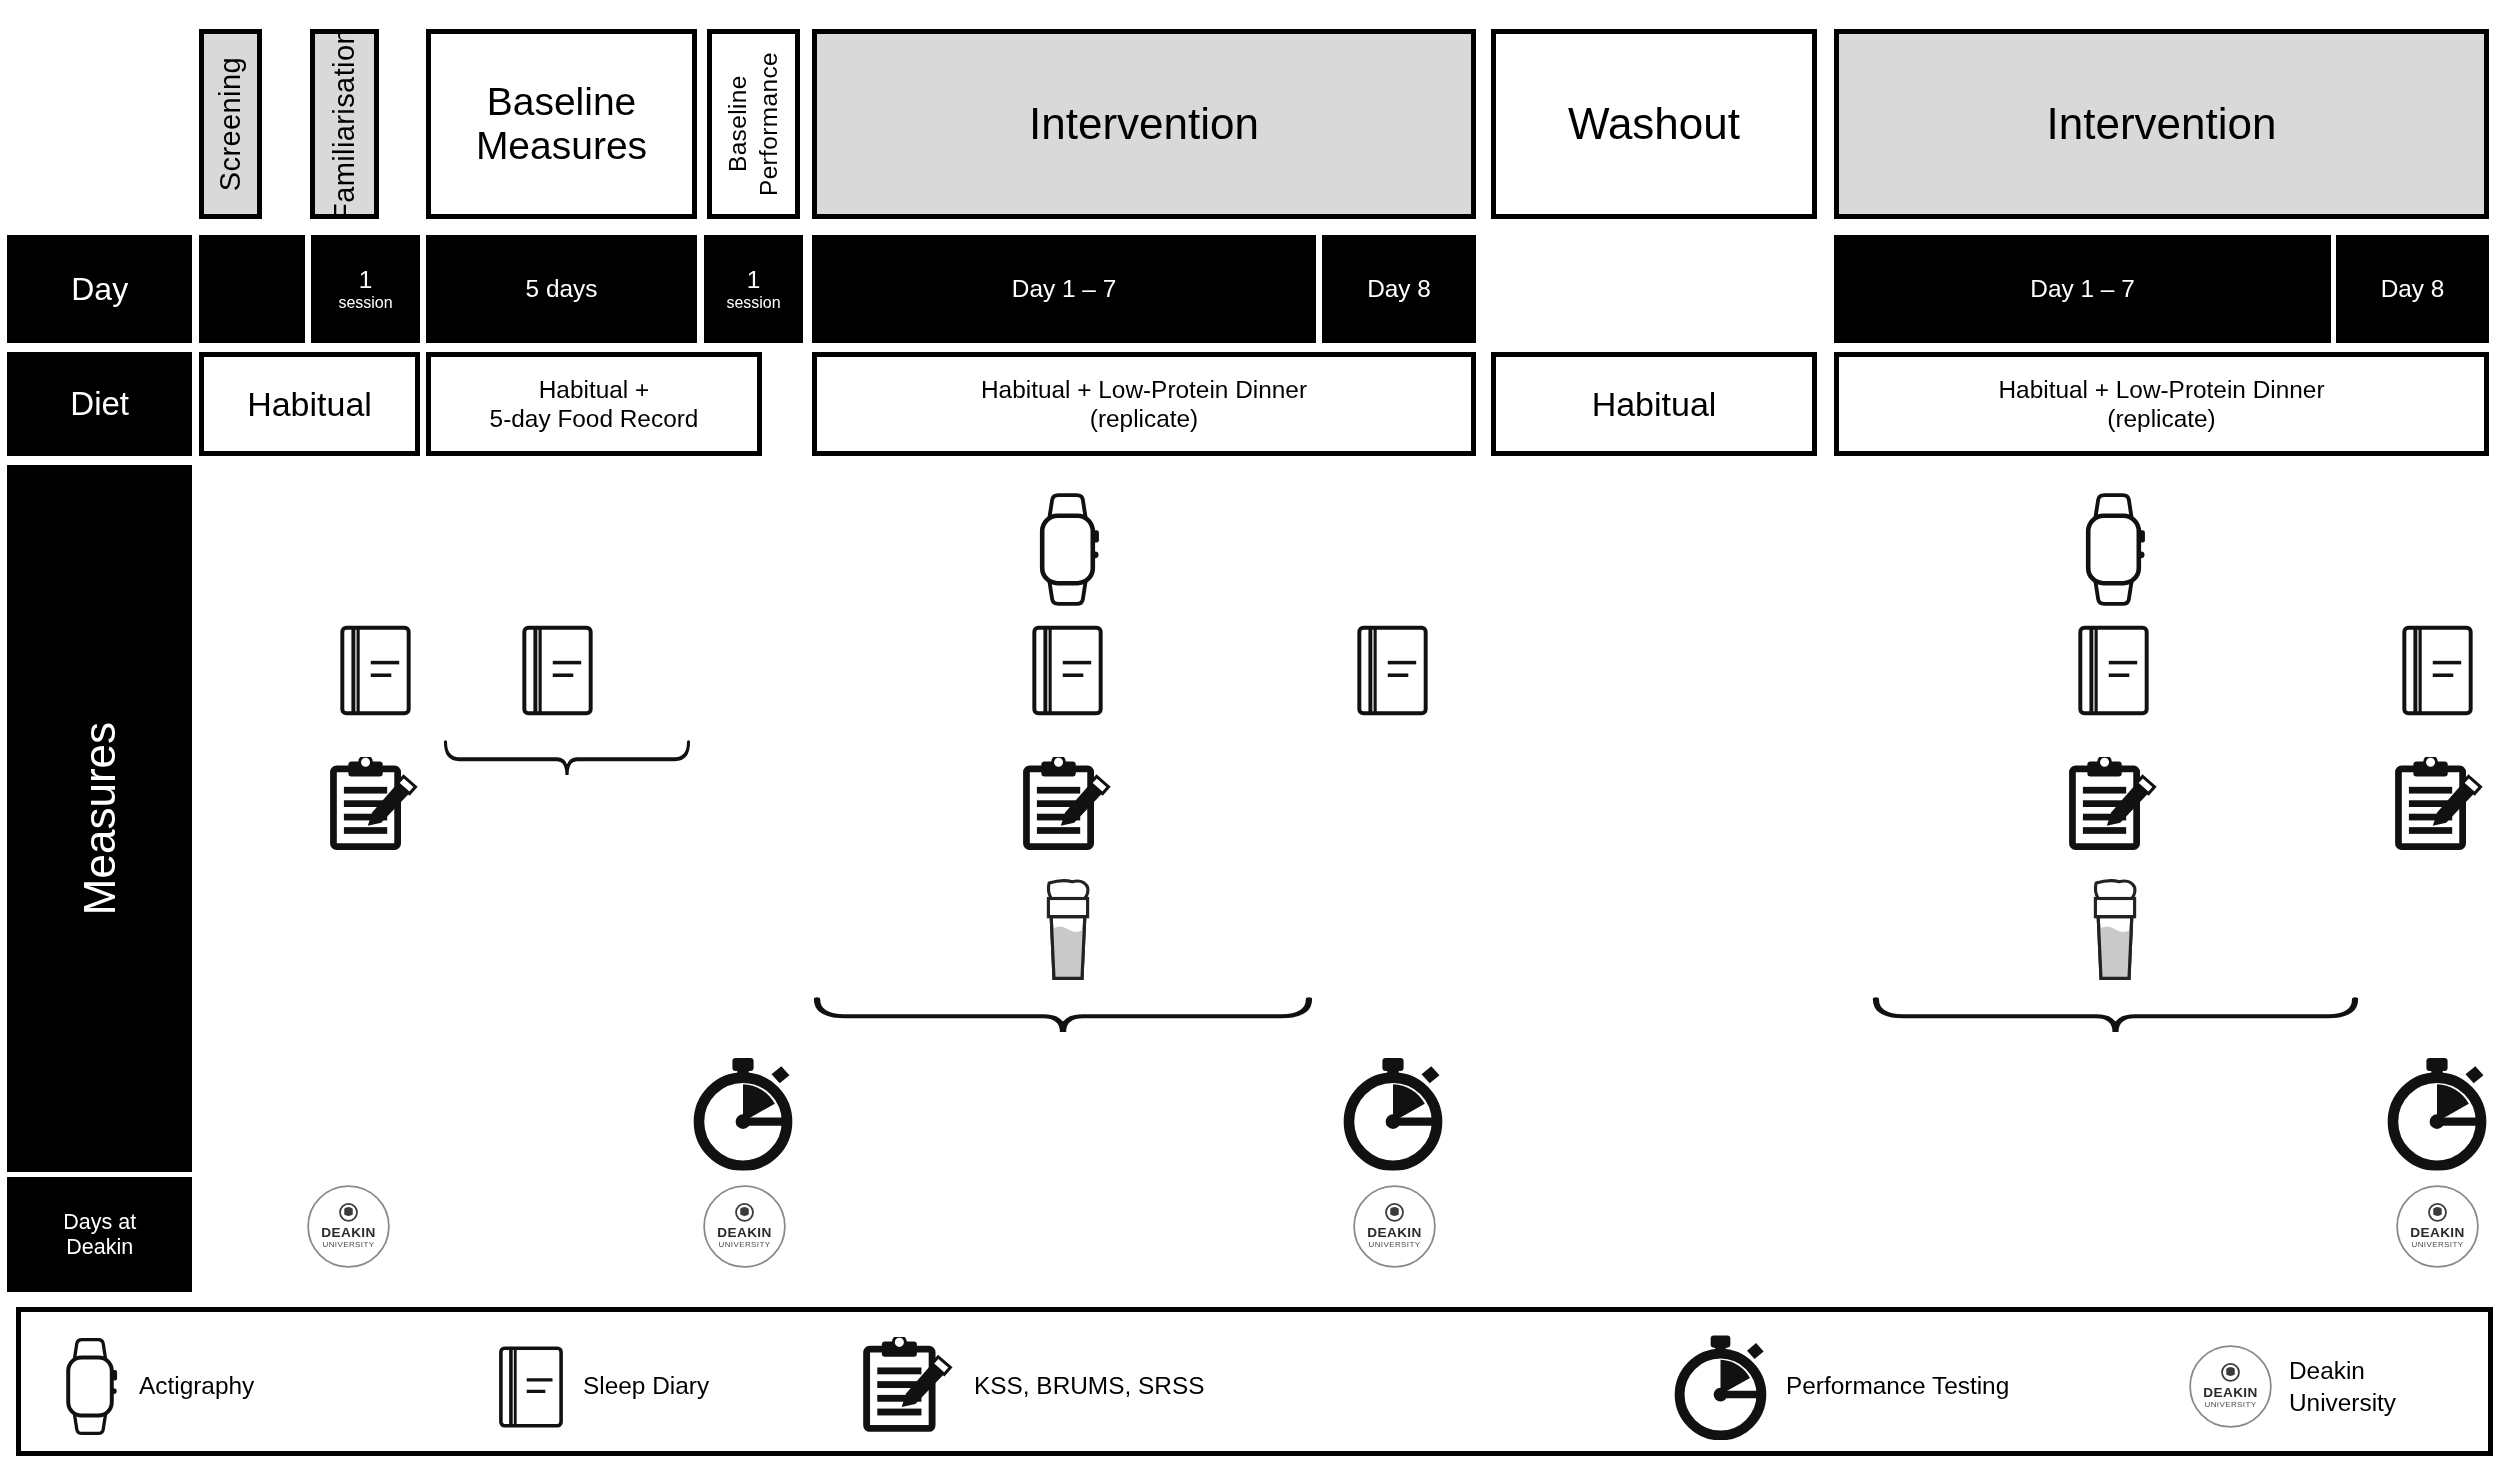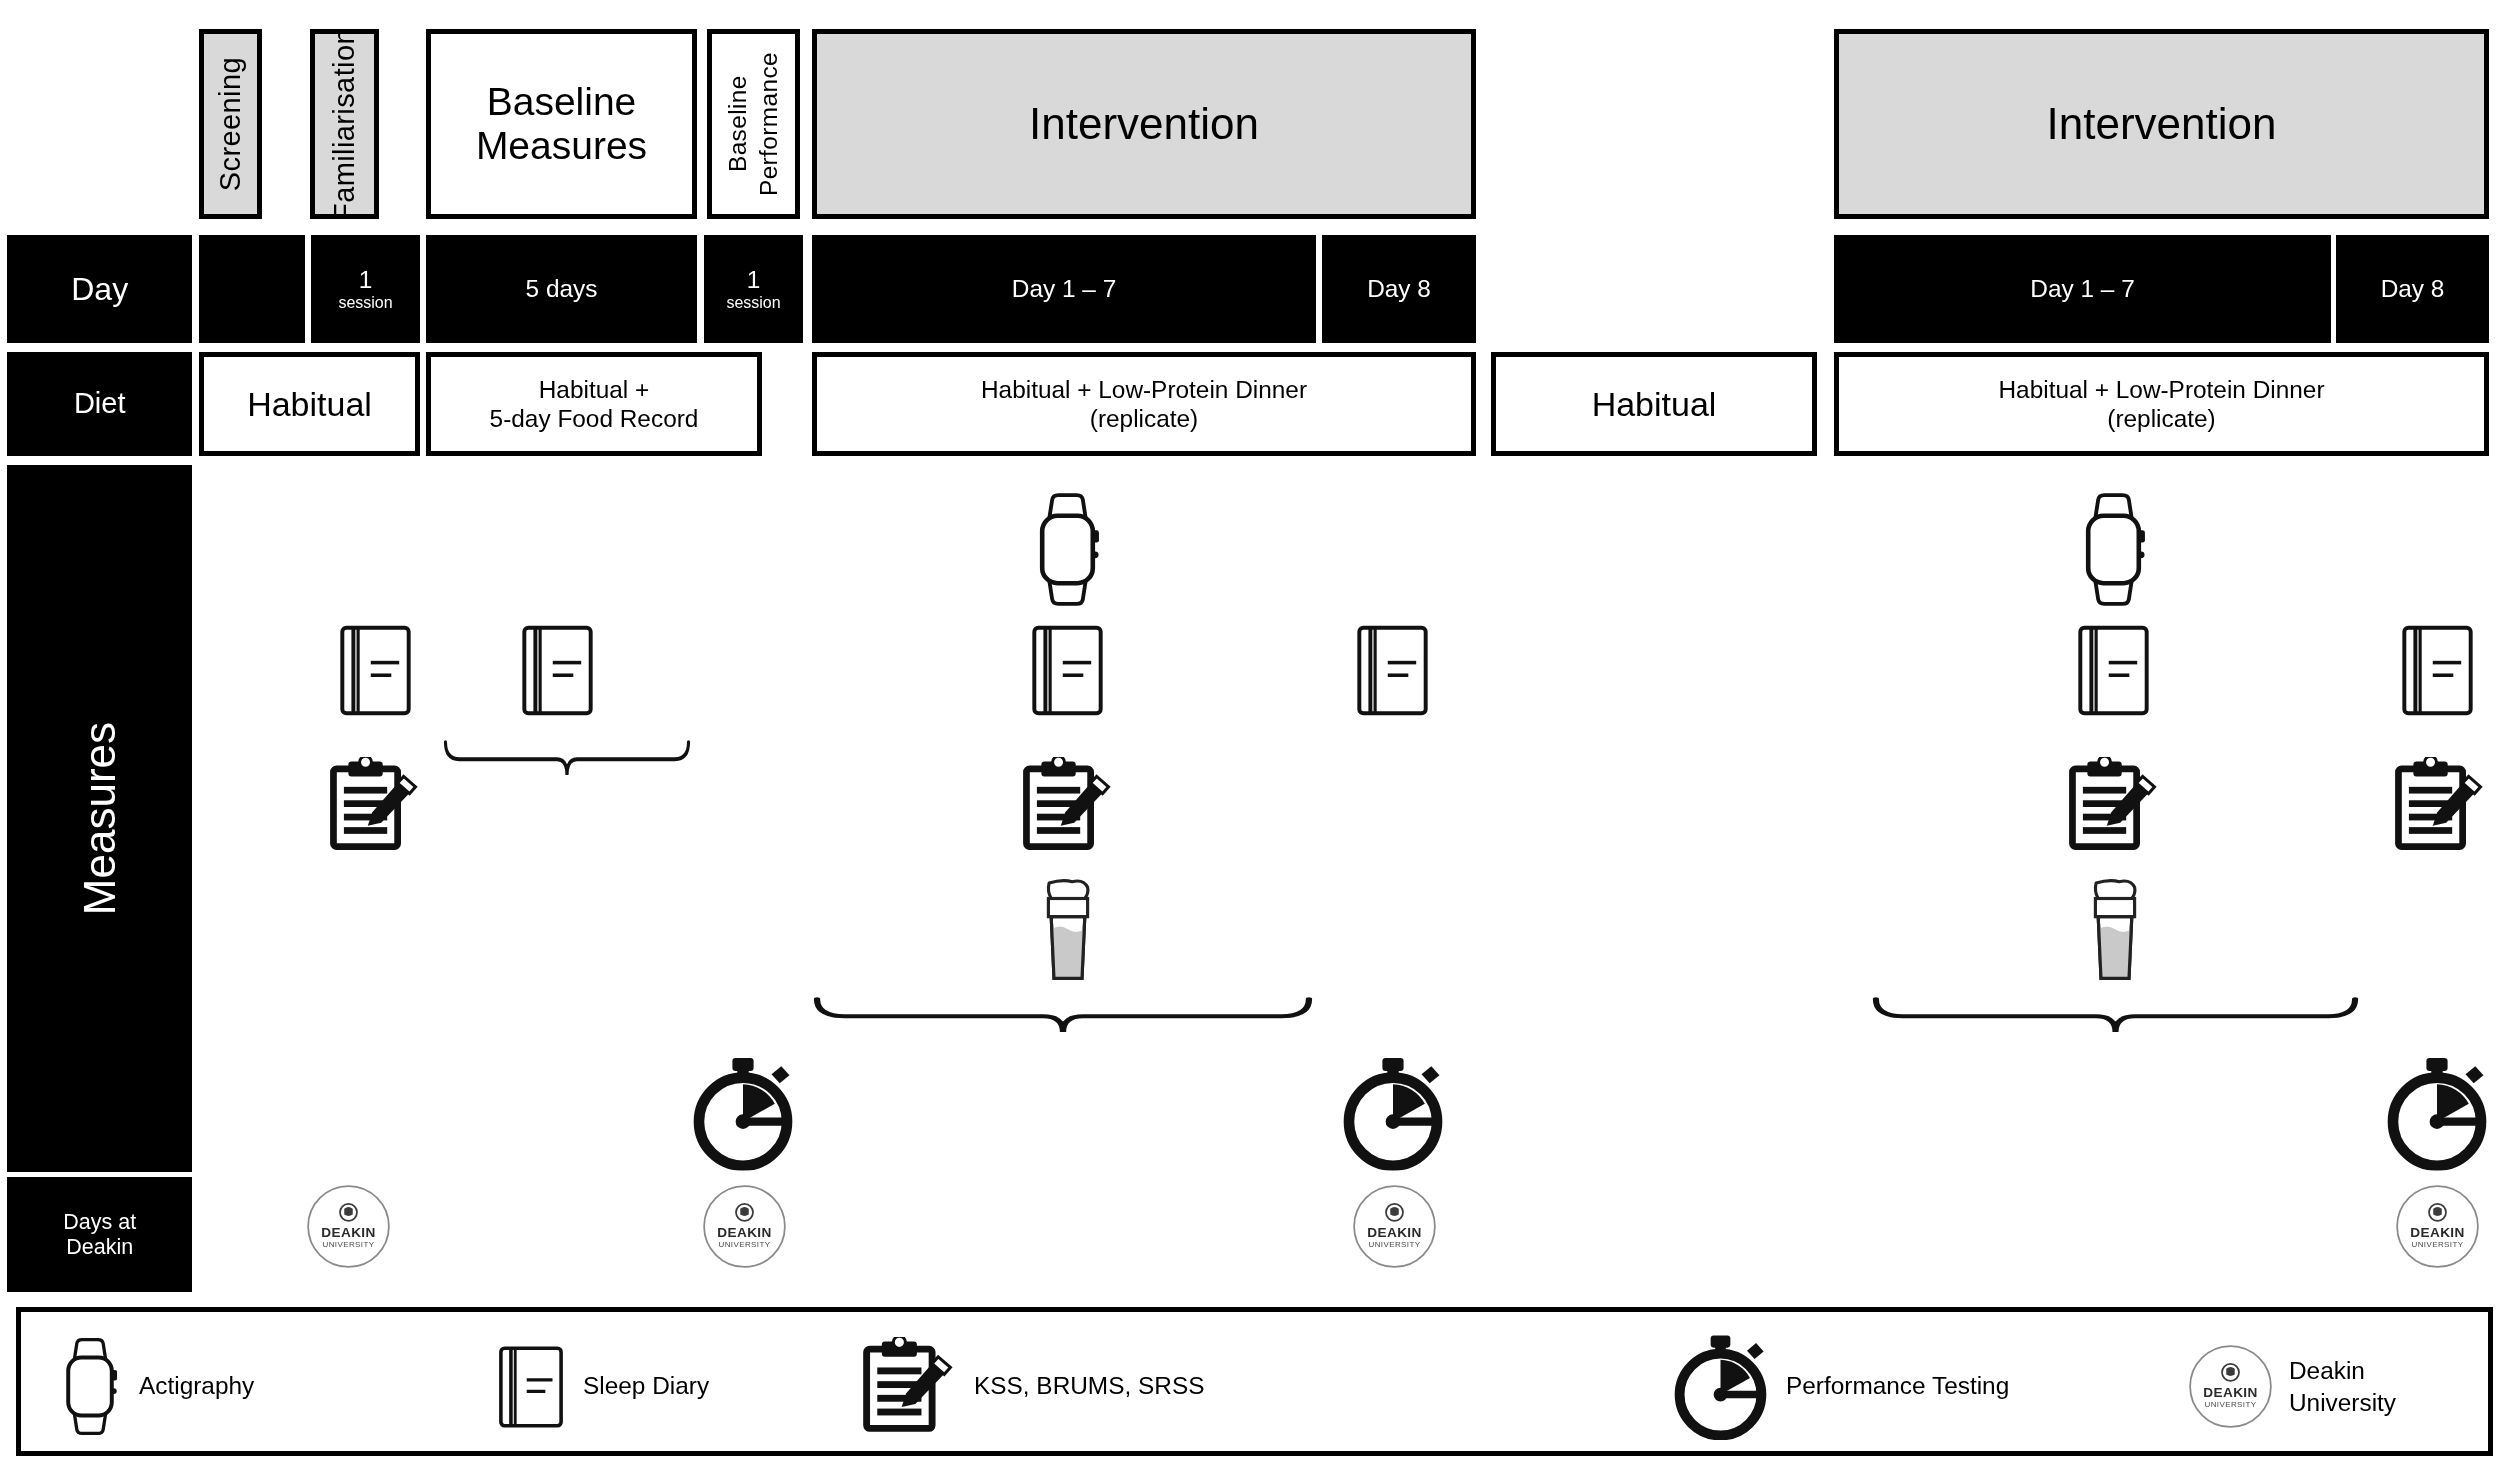--- a/index.html
+++ b/index.html
@@ -50,21 +50,21 @@
     text-align:center;line-height:1.1;
   }
   .daycell .t1{font-size:24.4px;}
   .daycell .t2{font-size:16px;}
   .rowlabel{
     background:#000;color:#fff;
     display:flex;align-items:center;justify-content:center;
     text-align:center;line-height:1.15;
   }
   .rowlabel.day{font-size:32px;}
-  .rowlabel.diet{font-size:29px;}
+  .rowlabel.diet{font-size:33px;}
   .rowlabel.deakin{font-size:21.5px;}
 
   
   .dietcell{
     border:5px solid #000;background:#fff;
     display:flex;align-items:center;justify-content:center;
     text-align:center;line-height:1.2;
     font-size:24.4px;
   }
   .dietcell.lg{font-size:34px;}
@@ -116,20 +116,23 @@
     <span class="lbl">
       <span>Baseline</span><br>
       <span>Performance</span>
     </span>
   </div>
 
   <div class="abs phase grey big" style="left:812px;top:29px;width:664px;height:190px;">
     <span class="lbl">Intervention</span>
   </div>
 
+  <div class="abs phase white big" style="left:1491px;top:29px;width:326px;height:190px;">
+    <span class="lbl">Washout</span>
+  </div>
 
   <div class="abs phase grey big" style="left:1834px;top:29px;width:655px;height:190px;">
     <span class="lbl">Intervention</span>
   </div>
 
   <div class="abs rowlabel day" style="left:7.2px;top:235px;width:185px;height:108px;">
     <span>Day</span>
   </div>
 
   <div class="abs daycell" style="left:199px;top:235px;width:106px;height:108px;">

